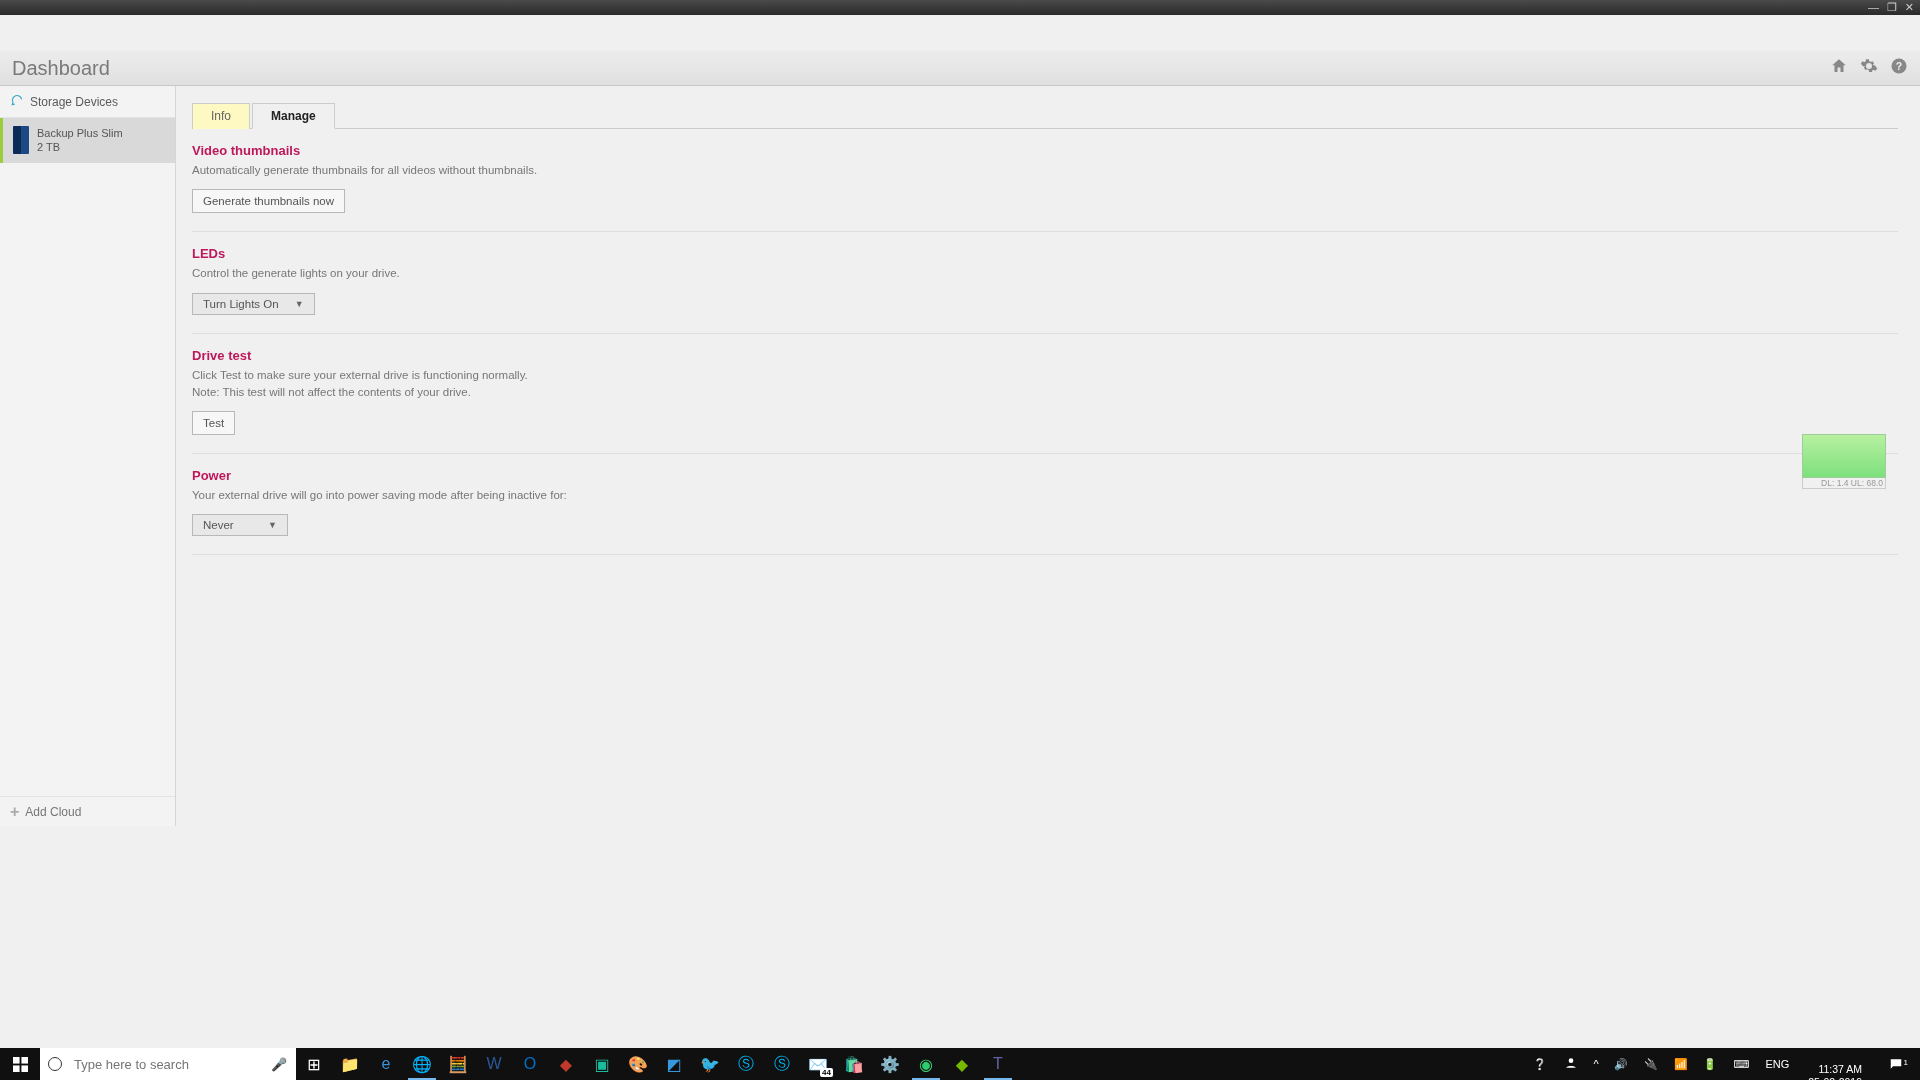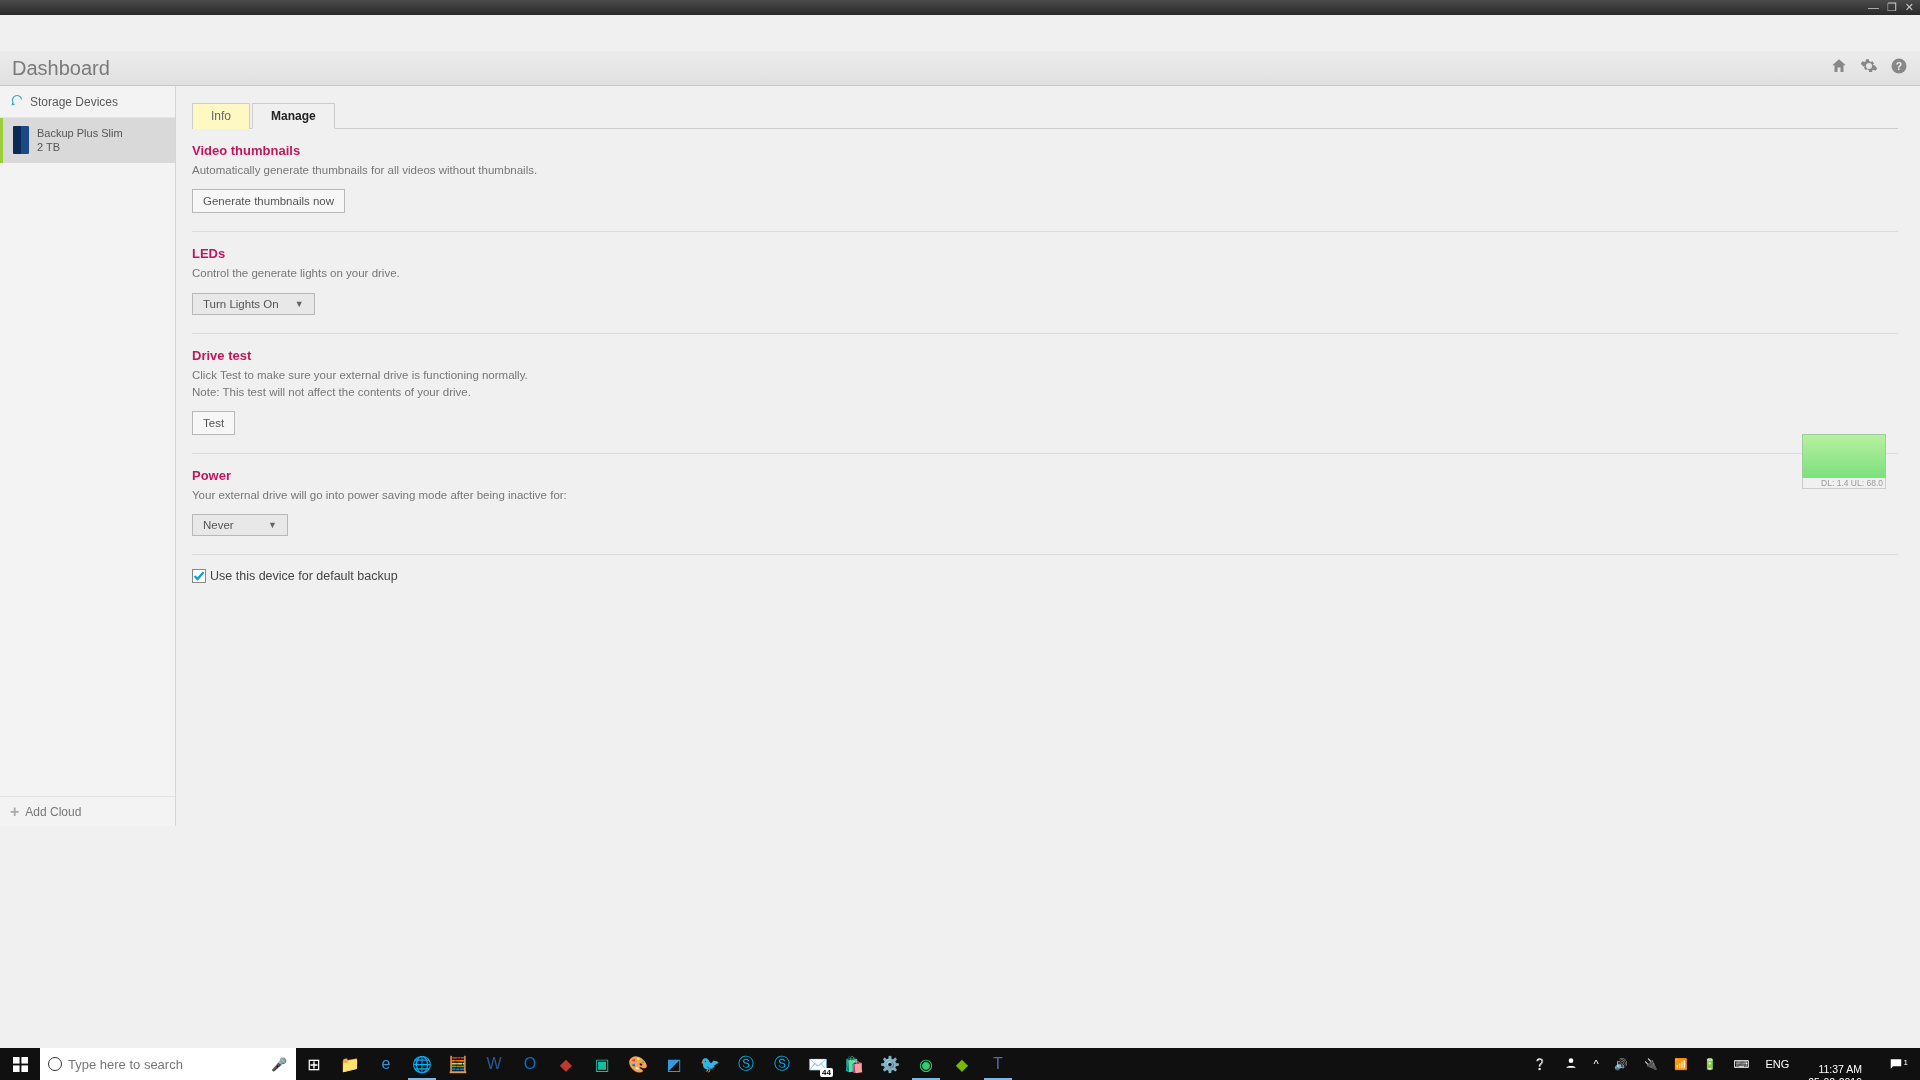--- a/index.html
+++ b/index.html
@@ -168,21 +168,21 @@
     display: flex;
     align-items: stretch;
     color: #fff;
     font-size: 11px;
   }
   .start-btn { width: 40px; display:flex; align-items:center; justify-content:center; cursor:pointer;}
   .start-btn svg { width:15px; height:15px; fill:#fff; }
   .search-box {
     width: 256px; background: #fff;
     display: flex; align-items: center;
-    padding: 9px 8px; gap: 6px;
+    padding: 9px 8px; gap: 12px;
     color: #555;
   }
   .search-box .circle { width:14px; height:14px; border:1.7px solid #333; border-radius:50%; }
   .search-box input { border:none; outline:none; flex:1; font-size:13px; color:#555; background:transparent;}
   .search-box .mic { color:#333; font-size:13px;}
   .task-icons { display:flex; align-items:center;}
   .task-icons .ticon { width:36px; display:flex; align-items:center; justify-content:center; cursor:pointer; height:100%; position:relative;}
   .task-icons .ticon.active::after { content:""; position:absolute; bottom:0; left:4px; right:4px; height:2px; background:#76b9ed;}
   .task-icons .emoji { font-size:16px; }
   .tray { margin-left:auto; display:flex; align-items:center; gap:10px; padding-right:6px;}
@@ -280,28 +280,20 @@
 
     <div class="section">
       <h3>Power</h3>
       <p>Your external drive will go into power saving mode after being inactive for:</p>
       <div class="dropdown" style="min-width:96px;gap:16px;">
         <span>Never</span>
         <span class="caret">▼</span>
       </div>
     </div>
 
-    <div class="checkbox-row">
-      <div class="checkbox">
-        <svg viewBox="0 0 16 16">
-            <polyline points="2,8 6,12 14,3"></polyline>
-          </svg>
-      </div>
-      <span>Use this device for default backup</span>
-    </div>
 
     <div class="net-monitor">
       <div class="net-graph"></div>
       <div class="net-text">DL: 1.4 UL: 68.0</div>
     </div>
   </div>
 </div>
 
 <div class="taskbar">
   <div class="start-btn">

